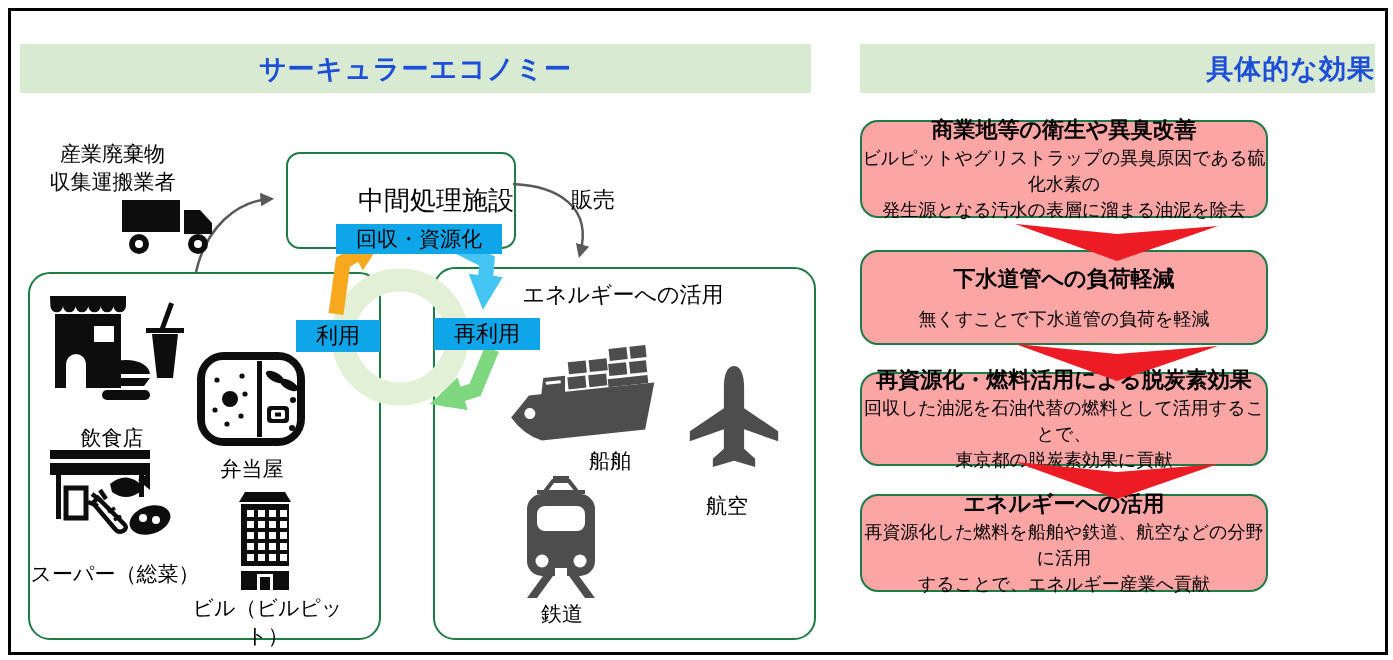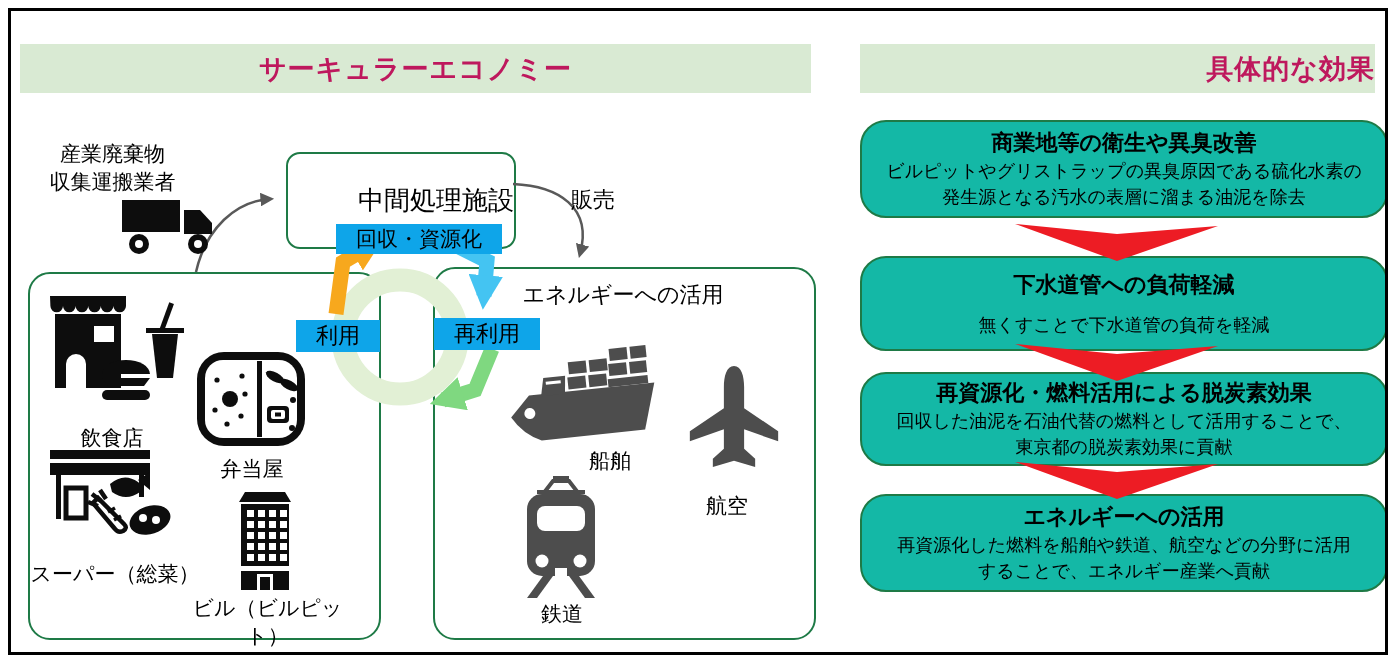--- a/index.html
+++ b/index.html
@@ -2,29 +2,29 @@
 <html><head>
 <meta charset="utf-8">
 <style>
   html,body{margin:0;padding:0;background:#fff;}
   #stage{position:relative;width:1393px;height:660px;background:#fff;overflow:hidden;
          font-family:"Liberation Sans","DejaVu Sans",sans-serif;color:#000;}
   #outer-frame{position:absolute;left:8px;top:8px;width:1374px;height:641px;
                border:3px solid #000;pointer-events:none;z-index:9;}
   .band{position:absolute;top:44px;height:49px;background:#d9ead3;display:flex;
         align-items:center;justify-content:center;z-index:1;}
-  .band-title{font-size:27px;font-weight:bold;color:#be185d;letter-spacing:1px;}
+  .band-title{font-size:27px;font-weight:bold;color:#1d4ed8;letter-spacing:1px;}
   .gbox{position:absolute;border:2.5px solid #1e7a46;border-radius:22px;background:transparent;z-index:1;}
   .facility{border-radius:14px;display:flex;align-items:center;justify-content:center;
             font-size:26px;background:#fff;}
   .plainlabel{position:absolute;font-size:21px;text-align:center;z-index:4;line-height:28px;}
   .hl{position:absolute;background:#0ea5e9;font-weight:normal;font-size:21px;
       padding:1px 20px;z-index:5;white-space:nowrap;}
-  .effect-box{position:absolute;left:860px;width:528px;border:2.5px solid #1e7a46;
-              border-radius:26px;background:#14b8a6;z-index:1;box-sizing:border-box;
+  .effect-box{position:absolute;left:860px;width:408px;border:2.5px solid #1e7a46;
+              border-radius:18px;background:#fca5a5;z-index:1;box-sizing:border-box;
               display:flex;flex-direction:column;align-items:center;justify-content:center;}
   .effect-title{font-size:22px;font-weight:bold;line-height:30px;text-align:center;}
   .effect-body{font-size:18px;line-height:26px;text-align:center;}
   .redarrow{position:absolute;left:1015px;width:204px;height:38px;z-index:6;}
   svg{display:block;}
   #vector-layer{position:absolute;left:0;top:0;z-index:3;pointer-events:none;}
   .icon{position:absolute;z-index:4;}
 </style>
 </head>
 <body>
@@ -223,21 +223,21 @@
 
   <div class="effect-box" style="top:120px;height:98px;">
     <div class="effect-title">商業地等の衛生や異臭改善</div>
     <div class="effect-body">ビルピットやグリストラップの異臭原因である硫化水素の</div>
     <div class="effect-body">発生源となる汚水の表層に溜まる油泥を除去</div>
   </div>
   <svg class="redarrow" style="top:224px;" viewBox="0 0 204 38">
     <polygon points="0,0 102,10 203,2 102,37" fill="#ed1c24"></polygon>
   </svg>
 
-  <div class="effect-box" style="top:256px;height:95px;gap:12px;">
+  <div class="effect-box" style="top:250px;height:95px;gap:12px;">
     <div class="effect-title">下水道管への負荷軽減</div>
     <div class="effect-body">無くすことで下水道管の負荷を軽減</div>
   </div>
   <svg class="redarrow" style="top:344px;" viewBox="0 0 204 38">
     <polygon points="0,0 102,10 203,2 102,37" fill="#ed1c24"></polygon>
   </svg>
 
   <div class="effect-box" style="top:372px;height:94px;">
     <div class="effect-title">再資源化・燃料活用による脱炭素効果</div>
     <div class="effect-body">回収した油泥を石油代替の燃料として活用することで、</div>

